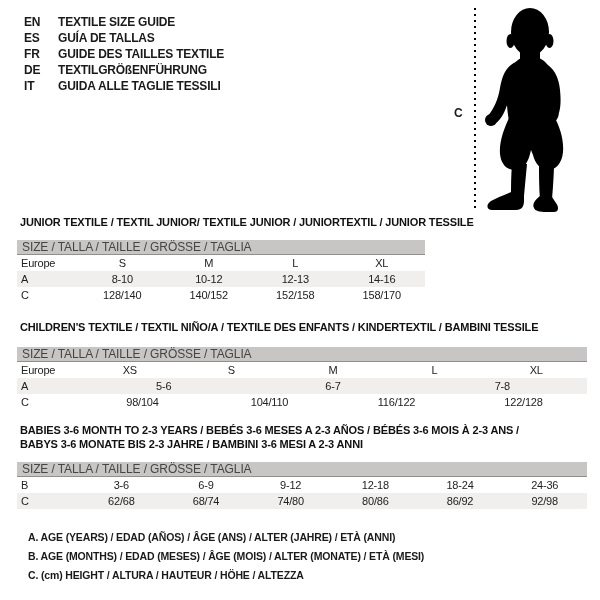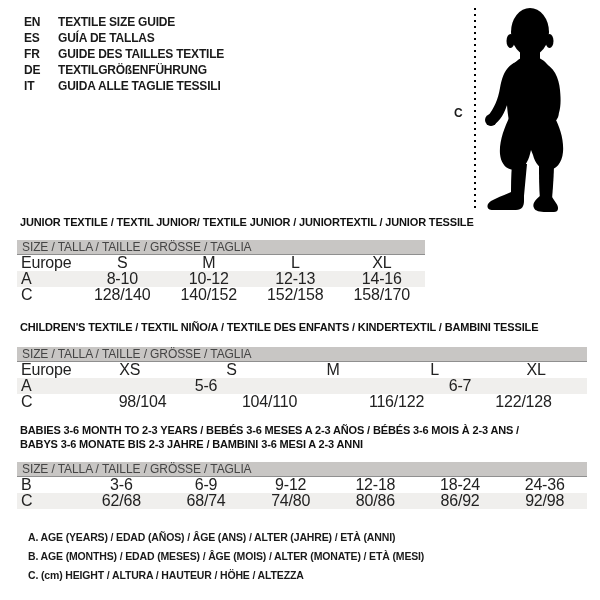--- a/index.html
+++ b/index.html
@@ -19,21 +19,21 @@
   .c-label{position:absolute;left:454px;top:106px;font-size:12px;font-weight:700;}
   .baby-svg{position:absolute;left:484px;top:4px;}
   
   .tbl-title{position:absolute;left:20px;font-size:11px;font-weight:700;letter-spacing:-0.15px;color:#111;line-height:14px;}
   .tbl-box{position:absolute;left:17px;}
   .tbl-sizebar{
     height:14px;line-height:14px;background:#c8c6c4;color:#454545;
     font-size:12px;padding-left:5px;letter-spacing:-0.1px;
     border-bottom:1px solid #8f8f8f;
   }
-  .trow{display:flex;height:16px;line-height:16px;font-size:16px;letter-spacing:-0.2px;color:#222;}
+  .trow{display:flex;height:16px;line-height:16px;font-size:11px;letter-spacing:-0.2px;color:#222;}
   .trow.zebra{background:#f0efed;}
   .tcell-label{width:58px;padding-left:4px;text-align:left;}
   .tcell{flex:1;text-align:center;}
   #t1-box{top:240px;width:408px;}
   #t1-title{top:215px;}
   #t2-box{top:347px;width:570px;}
   #t2-title{top:320px;}
   #t3-box{top:462px;width:570px;}
   #t3-title{top:423px;width:535px;}
   
@@ -127,20 +127,21 @@
           <div class="tcell">XS</div>
           <div class="tcell">S</div>
           <div class="tcell">M</div>
           <div class="tcell">L</div>
           <div class="tcell">XL</div>
         </div>
         <div class="trow zebra">
           <div class="tcell-label">A</div>
           <div class="tcell">5-6</div>
           <div class="tcell">6-7</div>
+          <div class="tcell">7-8</div>
         </div>
         <div class="trow">
           <div class="tcell-label">C</div>
           <div class="tcell">98/104</div>
           <div class="tcell">104/110</div>
           <div class="tcell">116/122</div>
           <div class="tcell">122/128</div>
         </div>
       </div>
   </div>

